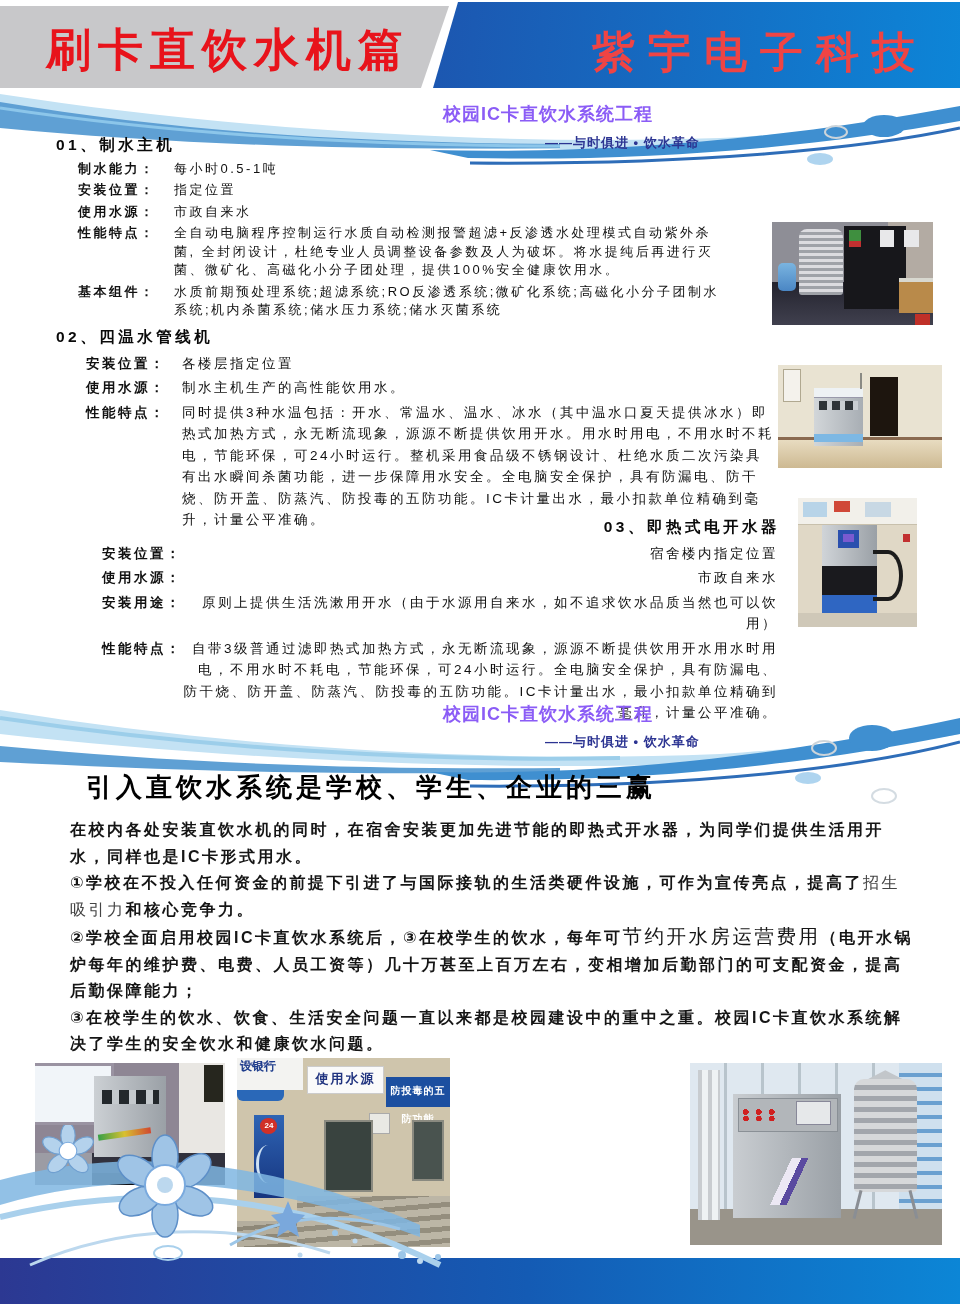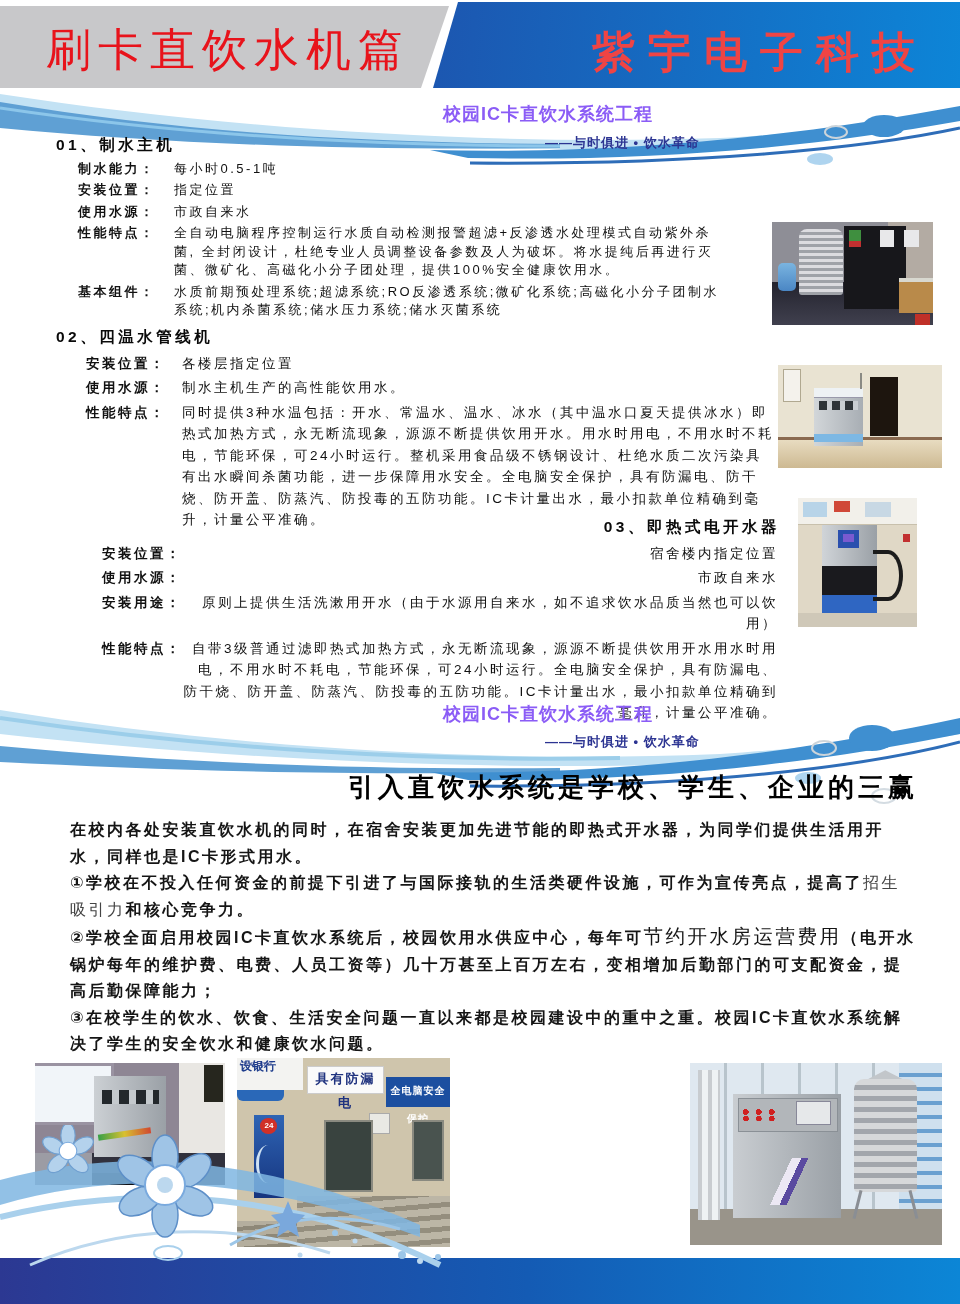--- a/index.html
+++ b/index.html
@@ -6,21 +6,21 @@
   .page{position:relative;width:960px;height:1304px;margin:0 auto;background:#fff;overflow:hidden;
         font-family:"Liberation Sans","DejaVu Sans",sans-serif;color:#111;}
 
   
   .hdr{position:absolute;top:0;left:0;width:960px;height:88px;z-index:3;}
   .hdr-grey{position:absolute;top:6px;left:0;width:960px;height:82px;background:#c8c8ca;
             clip-path:polygon(0 0,449px 0,421px 82px,0 82px);}
   .hdr-blue{position:absolute;top:2px;left:0;width:960px;height:86px;
             background:linear-gradient(95deg,#2b3890 0%,#1d54ae 42%,#0d85d7 100%);
             clip-path:polygon(458px 0,960px 0,960px 86px,433px 86px);}
-  .hdr-red-title{position:absolute;left:46px;top:20px;font-size:45px;font-weight:400;color:#e8131b;
+  .hdr-red-title{position:absolute;left:46px;top:20px;font-size:45px;font-weight:700;color:#e8131b;
             letter-spacing:7px;white-space:nowrap;}
   .hdr-white-title{position:absolute;left:592px;top:24px;font-size:43px;font-weight:900;color:#ef4444;
             letter-spacing:13px;white-space:nowrap;}
 
   
   .ribbon{position:absolute;left:0;width:960px;pointer-events:none;z-index:1;}
   .banner-title{position:absolute;left:443px;font-size:18px;font-weight:bold;color:#8b5cf6;
             letter-spacing:1px;white-space:nowrap;z-index:2;}
   .banner-sub{position:absolute;left:545px;width:212px;text-align:left;font-size:13px;font-weight:bold;
             color:#2c3492;letter-spacing:1px;white-space:nowrap;z-index:2;}
@@ -32,21 +32,21 @@
   .spec .lbl{flex:0 0 96px;font-weight:bold;letter-spacing:2.5px;}
   .spec .val{flex:1;letter-spacing:2.5px;}
   .s1{font-size:13px;line-height:18.5px;}
   .s1 .val{max-width:552px;}
   .s2,.s3{font-size:13.5px;line-height:21.5px;}
   .s2 .row,.s3 .row{padding-left:30px;}
   .s2 .val,.s3 .val{max-width:596px;}
 
   
   .benefits{position:absolute;left:70px;top:770px;width:848px;z-index:2;}
-  .benefits h1{margin:0 0 12px 1px;font-size:26px;font-weight:900;letter-spacing:4px;color:#000;text-align:right;}
+  .benefits h1{margin:0 0 12px 16px;font-size:26px;font-weight:900;letter-spacing:4px;color:#000;}
   .benefits p{margin:0;font-size:16px;line-height:26.5px;letter-spacing:2.5px;font-weight:bold;color:#151515;}
   .em-light{font-weight:400;color:#444;font-family:"Liberation Serif","DejaVu Serif",serif;}
   .em-big{font-size:19.5px;font-weight:500;}
 
   
   .photo{position:absolute;overflow:hidden;z-index:2;background:#888;}
   .photo *{position:absolute;}
 
   
   .pr1{left:772px;top:222px;width:161px;height:103px;background:#8e8e96;}
@@ -316,21 +316,21 @@
     <ellipse cx="884" cy="106" rx="12" ry="7" fill="none" stroke="#d4dce2" stroke-width="2"></ellipse>
     <ellipse cx="808" cy="88" rx="13" ry="6" fill="#8cc2e8" opacity="0.7"></ellipse>
   </svg>
   <div class="banner-title" style="top:702px;">校园IC卡直饮水系统工程</div>
   <div class="banner-sub" style="top:733px;">——与时俱进 • 饮水革命</div>
 
   <div class="benefits">
     <h1>引入直饮水系统是学校、学生、企业的三赢</h1>
     <p>在校内各处安装直饮水机的同时，在宿舍安装更加先进节能的即热式开水器，为同学们提供生活用开水，同样也是IC卡形式用水。</p>
     <p><span>①学校在不投入任何资金的前提下引进了与国际接轨的生活类硬件设施，可作为宣传亮点，提高了</span><span class="em-light">招生吸引力</span><span>和核心竞争力。</span></p>
-    <p><span>②学校全面启用校园IC卡直饮水系统后，校园饮用水供应中心，每年可</span><span class="em-big">节约开水房运营费用</span><span>（电开水锅炉每年的维护费、电费、人员工资等）几十万甚至上百万左右，变相增加后勤部门的可支配资金，提高后勤保障能力；</span></p>
+    <p><span>②学校全面启用校园IC卡直饮水系统后，③在校学生的饮水，每年可</span><span class="em-big">节约开水房运营费用</span><span>（电开水锅炉每年的维护费、电费、人员工资等）几十万甚至上百万左右，变相增加后勤部门的可支配资金，提高后勤保障能力；</span></p>
     <p>③在校学生的饮水、饮食、生活安全问题一直以来都是校园建设中的重中之重。校园IC卡直饮水系统解决了学生的安全饮水和健康饮水问题。</p>
   </div>
 
   <div class="photo pb1">
     <div class="win"></div>
     <div class="col"></div>
     <div class="floor"></div>
     <div class="tile"></div>
     <div class="mat"></div>
     <div class="disp"></div>
@@ -338,22 +338,22 @@
     <div class="stick"></div>
     <div class="sign"></div>
   </div>
 
   <div class="photo pb2">
     <div class="s1b">
         <span>设银行</span>
         <small>ction Bank</small>
       </div>
     <div class="awn"></div>
-    <div class="s2b">具有防漏电</div>
-    <div class="s3b">全电脑安全保护</div>
+    <div class="s2b">使用水源</div>
+    <div class="s3b">防投毒的五防功能</div>
     <div class="ac"></div>
     <div class="ban"></div>
     <div class="b24">24</div>
     <div class="swoosh"></div>
     <div class="door"></div>
     <div class="door2"></div>
     <div class="steps"></div>
     <div class="steps2"></div>
   </div>
 

